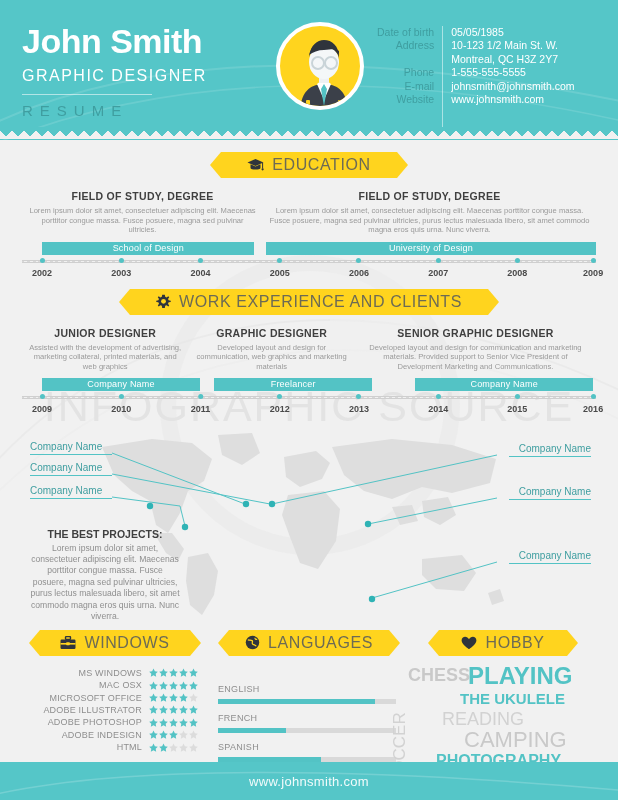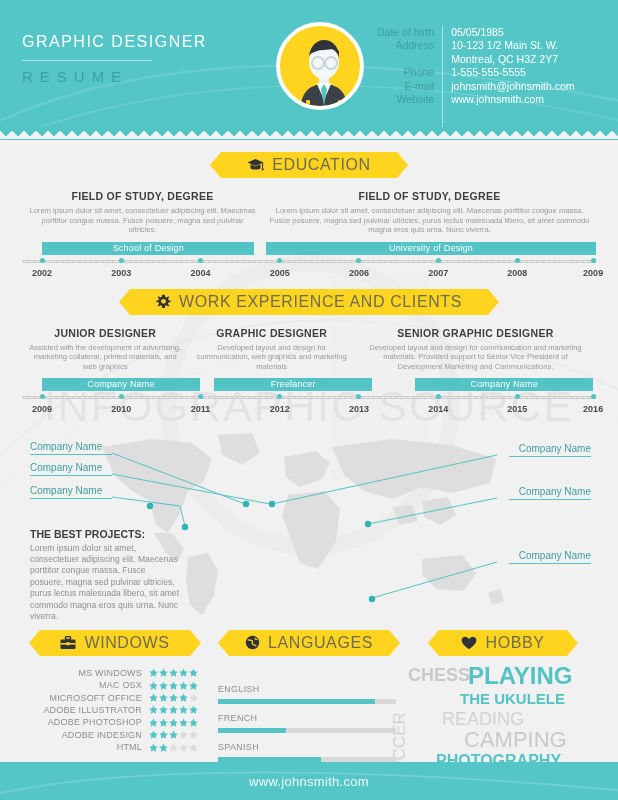--- a/index.html
+++ b/index.html
@@ -117,21 +117,21 @@
   
   .map-section { position: relative; height: 205px; margin-top: 4px; }
   .map-svg { position: absolute; left: 92px; top: 6px; }
   .map-label {
     position: absolute; font-size: 10px; color: #3f9ea0; white-space: nowrap;
     padding-bottom: 2px;
   }
   .map-label.left  { border-bottom: 1px solid #53c3c5; text-align: left; }
   .map-label.right { border-bottom: 1px solid #53c3c5; text-align: right; }
   .connector { position: absolute; left: 0; top: 0; }
-  .projects { position: absolute; left: 30px; top: 105px; width: 150px; }
+  .projects { position: absolute; left: 30px; top: 105px; width: 150px; text-align: center; }
   .projects-title { font-size: 10.5px; font-weight: bold; color: #3f3f3f; }
   .projects-body { font-size: 8.6px; color: #8f8f8f; line-height: 11.4px; margin-top: 3px; }
 
   
   .bottom { display: flex; margin-top: 2px; padding: 0 18px; position: relative; }
   .col { flex: 1; }
   .col-banner-row { display: flex; justify-content: center; }
 
   .skills-list { margin-top: 11px; padding-right: 14px; }
   .skill { display: flex; align-items: center; justify-content: flex-end; height: 12.4px; }
@@ -165,20 +165,21 @@
 <div class="page">
 
   <div class="header">
     <svg class="header-swoosh" viewBox="0 0 618 140" preserveAspectRatio="none">
       <path d="M-20,130 C120,60 330,40 640,105" stroke="#ffffff" stroke-width="2" fill="none"></path>
       <path d="M-20,150 C140,80 360,60 640,125" stroke="#ffffff" stroke-width="1.5" fill="none"></path>
     </svg>
 
     <div class="hdr-inner">
       <div class="name-block">
+        <div class="name">John Smith</div>
         <div class="role">GRAPHIC DESIGNER</div>
         <div class="rule"></div>
         <div class="resume-word">RESUME</div>
       </div>
 
       <div class="avatar-wrap">
         <div class="avatar">
           <svg width="88" height="88" viewBox="0 0 88 88">
 
             <path d="M20,88 C20,66 30,58 44,58 C58,58 68,66 68,88 Z" fill="#3b4049"></path>

